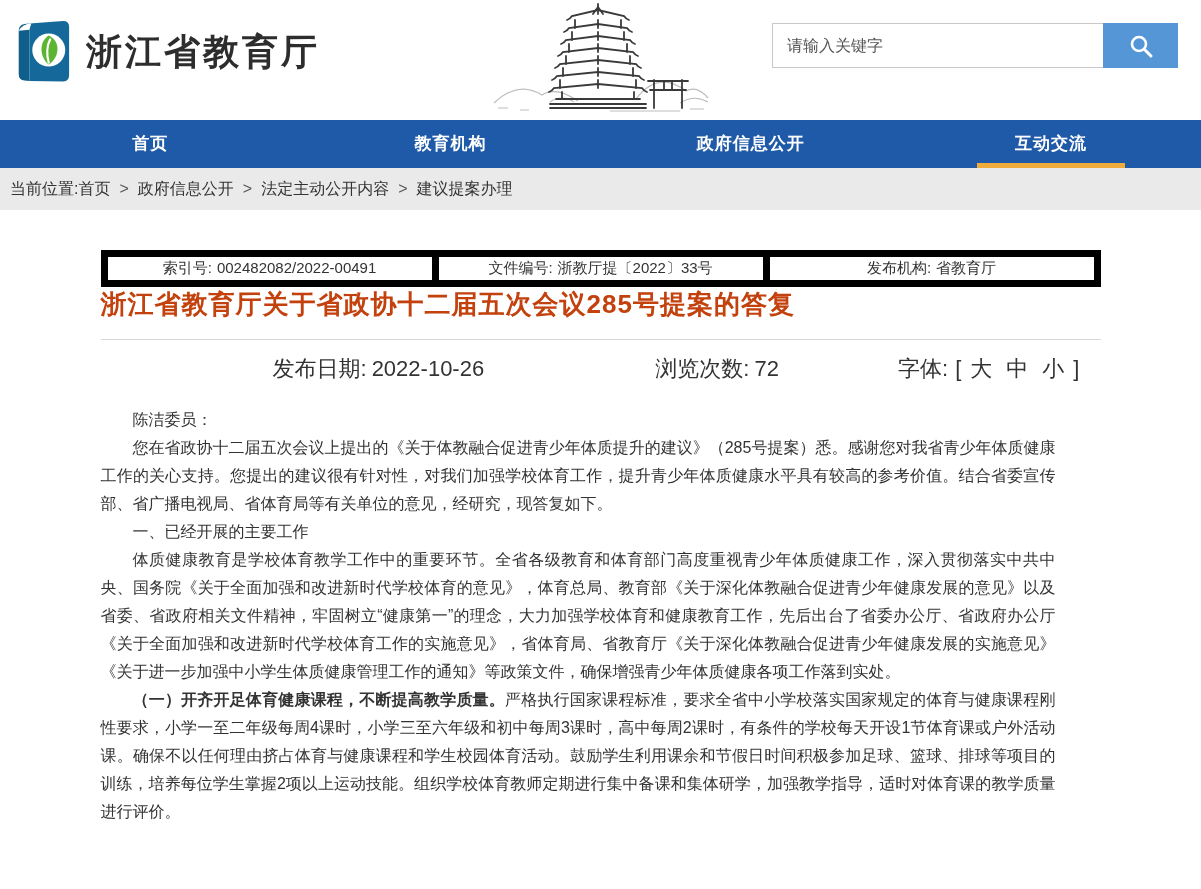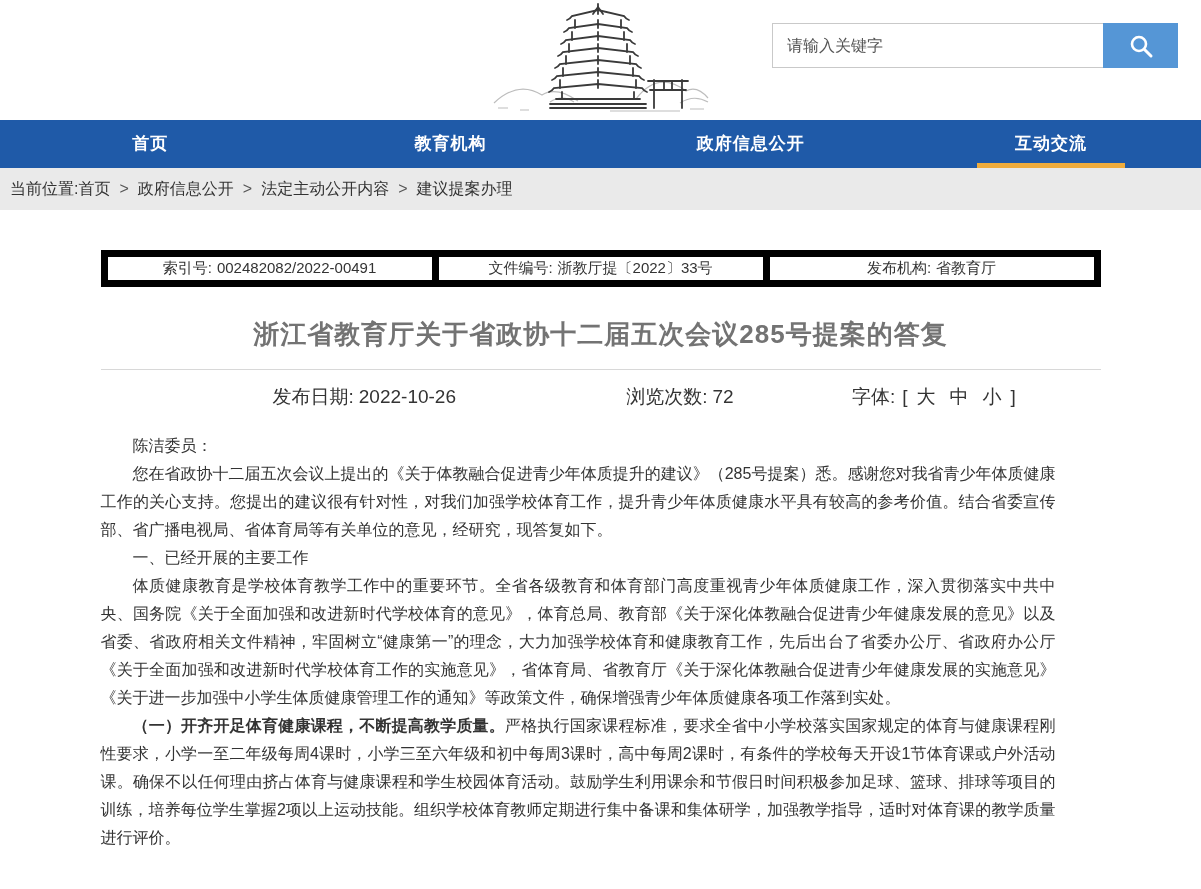--- a/index.html
+++ b/index.html
@@ -26,39 +26,50 @@
   .breadcrumb { height:42px; background:var(--breadcrumb-bg,#eaeaea); display:flex; align-items:center; font-size:16px; color:#333; padding-left:10px; }
   .breadcrumb .sep { margin:0 9px; color:#555; }
   .crumb { cursor:pointer; }
 
   
   .main { width:1000px; margin:40px auto 0; }
   table.doc-table { width:100%; border-collapse:collapse; table-layout:fixed; }
   table.doc-table td { border:7px solid #000000; height:30px; text-align:center; font-size:15px; color:#333; }
   .cell-label { margin-right:5px; }
 
-  .doc-title { margin-top:30px; text-align:center; font-size:26px; font-weight:bold; color:#737373; letter-spacing:1px; }
+  .doc-title { text-align:left; font-size:26px; font-weight:bold; color:#c2410c; letter-spacing:1px; }
   .divider { margin-top:17px; border-bottom:1px solid #d8d8d8; }
 
-  .meta-row { padding-top:14px; font-size:19px; color:#333; white-space:nowrap; }
+  .meta-row { padding-top:14px; font-size:22px; color:#333; white-space:nowrap; }
   .meta-date { margin-left:172px; }
   .meta-views { margin-left:165px; }
   .meta-font { margin-left:113px; }
   .meta-row .lbl { margin-right:5px; }
   .font-size-opt { cursor:pointer; margin:0 7px; }
   .bracket { margin:0 2px; }
 
   .article { margin-top:22px; width:955px; font-size:16px; line-height:28px; text-align:justify; color:#333; }
   .article p { text-indent:2em; margin:0; }
   .article .lead { font-weight:bold; }
 </style>
 </head>
 <body>
 
 <div class="header">
+  <div class="logo">
+    <svg viewBox="0 0 64 72">
+      <path d="M9 14 Q9 8 15 7 L20 6.5 L20 66 L15 65.5 Q9 65 9 59 Z" fill="#0f5e8c"></path>
+      <path d="M20 6.5 L55 4 Q61 4 61 10 L61 60 Q61 66 55 66.5 L20 66 Z" fill="#15689a"></path>
+      <path d="M9 14 Q13 7 22 6.3 L20 13 Z" fill="#ffffff"></path>
+      <circle cx="40" cy="34" r="17" fill="#ffffff"></circle>
+      <path d="M40 19 C53 25 51 42 40 49 C31 42 29 26 40 19 Z" fill="#5cb531"></path>
+      <path d="M40 47 C37.5 39 38 29 41.5 23" stroke="#ffffff" stroke-width="2.2" fill="none" stroke-linecap="round"></path>
+    </svg>
+    <span class="logo-text">浙江省教育厅</span>
+  </div>
 
   <svg class="pagoda" viewBox="0 0 220 112" fill="none">
 
     <g stroke="#bdbdbd" stroke-width="1.2">
       <path d="M4 101 Q28 78 52 93 Q66 84 88 99"></path>
       <path d="M60 100 Q72 92 84 100"></path>
       <path d="M146 97 Q168 68 196 89 Q207 83 218 96"></path>
       <path d="M190 101 Q204 92 218 100"></path>
       <path d="M8 106 h10 M30 108 h9 M120 109 h70 M200 107 h14"></path>
     </g>

